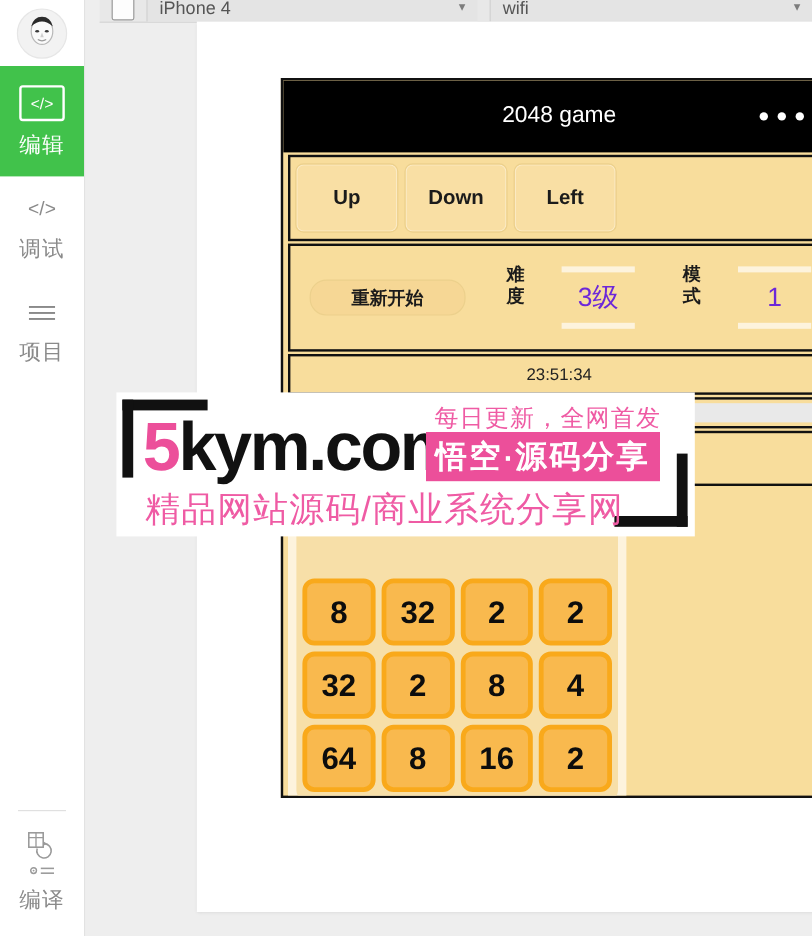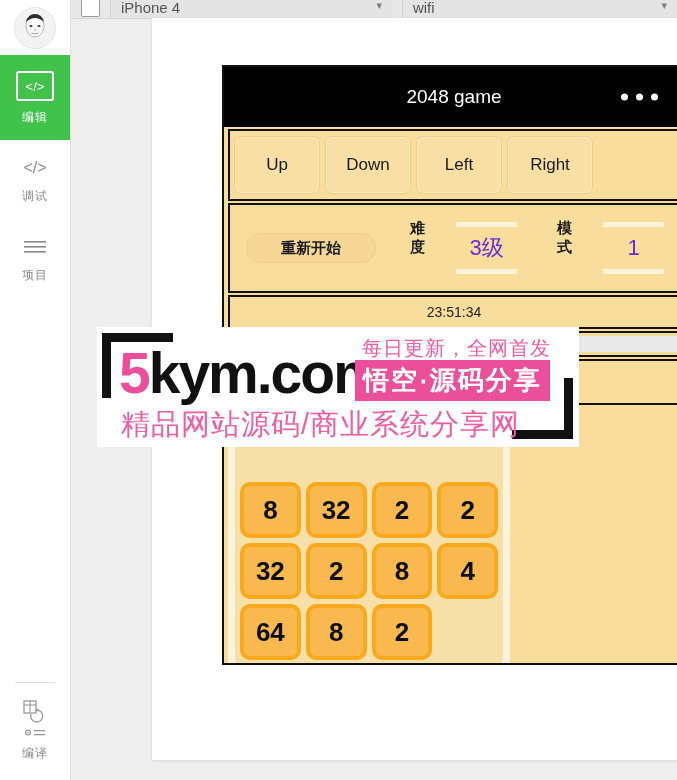--- a/index.html
+++ b/index.html
@@ -30,27 +30,27 @@
     color:#8a8a8a;font-size:13px;cursor:pointer;user-select:none;
   }
   .rail-item.active{background:#41c24b;color:#ffffff;}
   .rail-item .glyph{
     font-size:16px;line-height:1;display:flex;align-items:center;justify-content:center;
     height:24px;
   }
   .rail-item.active .glyph{
     border:2px solid #ffffff;border-radius:3px;width:34px;height:26px;font-size:13px;
   }
-  .rail-label{font-size:12px;letter-spacing:1px;}
+  .rail-label{font-size:18px;letter-spacing:1px;}
   .rail-spacer{flex:1 1 auto;}
   .rail-divider{width:40px;height:1px;background:#e0e0e0;margin:0 auto;}
   .rail-bottom{padding-bottom:18px;}
 
   
-  .work{flex:1 1 auto;position:relative;height:780px;background:#eeeeee;}
+  .work{flex:1 1 auto;position:relative;height:780px;background:#eeeeee;margin-left:12px;}
 
   
   .toolbar{
     position:absolute;left:0;top:0;right:0;height:18px;
     background:#e8e8e8;border-bottom:1px solid #d5d5d5;
     display:flex;align-items:center;
   }
   .tb-check{
     width:17px;height:17px;margin-left:10px;margin-top:-3px;
     border:1px solid #9b9b9b;border-radius:2px;background:#fdfdfd;flex:0 0 auto;
@@ -86,21 +86,21 @@
   .dots{position:absolute;right:26px;top:50%;transform:translateY(-50%);display:flex;gap:8px;}
   .dots i{width:7px;height:7px;border-radius:50%;background:#fff;display:block;}
 
   .panel{
     margin:2px 4px;border:2px solid #111;background:#f8dd9c;box-sizing:border-box;
   }
   .dirrow{display:flex;gap:5px;padding:5px 4px;}
   .dirbtn{
     flex:0 0 84px;height:56px;background:#f9dfa4;border:1px solid #ecd08c;
     border-radius:7px;display:flex;align-items:center;justify-content:center;
-    font-size:17px;font-weight:normal;color:#1b1b1b;cursor:pointer;
+    font-size:17px;font-weight:bold;color:#1b1b1b;cursor:pointer;
     box-shadow:inset 0 0 0 1px rgba(255,255,255,.35);
   }
   .ctrlrow{
     display:flex;align-items:center;height:62px;padding:12px 8px;gap:0;
   }
   .restart{
     width:170px;height:28px;background:#f6d795;
     border:1px solid #ecd08c;border-radius:14px;
     display:flex;align-items:center;justify-content:center;
     font-size:15px;font-weight:bold;color:#1b1b1b;cursor:pointer;margin-left:8px;
@@ -279,21 +279,20 @@
               <i></i>
               <i></i>
             </span>
         </div>
 
         <div class="panel">
           <div class="dirrow">
             <div class="dirbtn">Up</div>
             <div class="dirbtn">Down</div>
             <div class="dirbtn">Left</div>
-            <div class="dirbtn">Right</div>
           </div>
         </div>
 
         <div class="panel">
           <div class="ctrlrow">
             <div class="restart">重新开始</div>
             <div class="field">
               <span class="flabel">难度</span>
               <span class="fpick">3级</span>
             </div>
@@ -328,20 +327,21 @@
             <div class="tile">2</div>
             <div class="tile">2</div>
 
             <div class="tile">32</div>
             <div class="tile">2</div>
             <div class="tile">8</div>
             <div class="tile">4</div>
 
             <div class="tile">64</div>
             <div class="tile">8</div>
+            <div class="tile">16</div>
             <div class="tile">2</div>
           </div>
         </div>
 
       </div>
     </div>
   </div>
 </div>
 
 <div class="wm">

